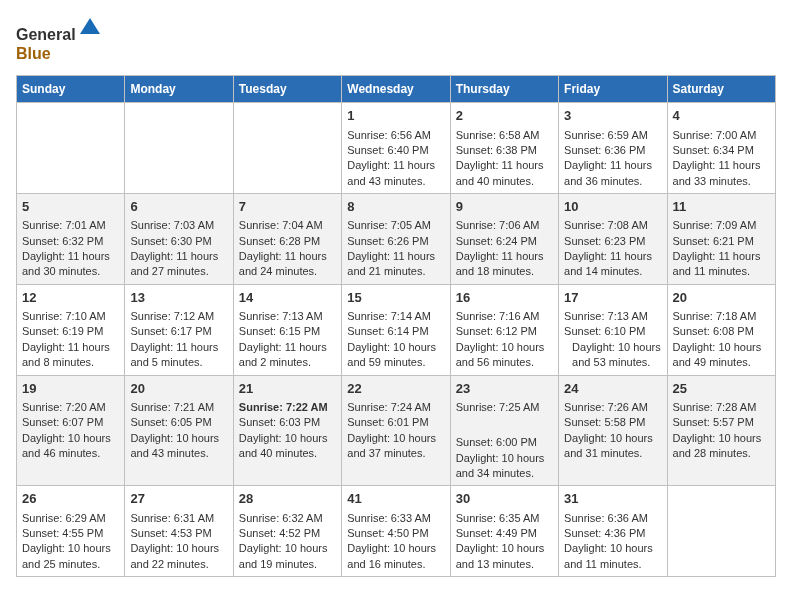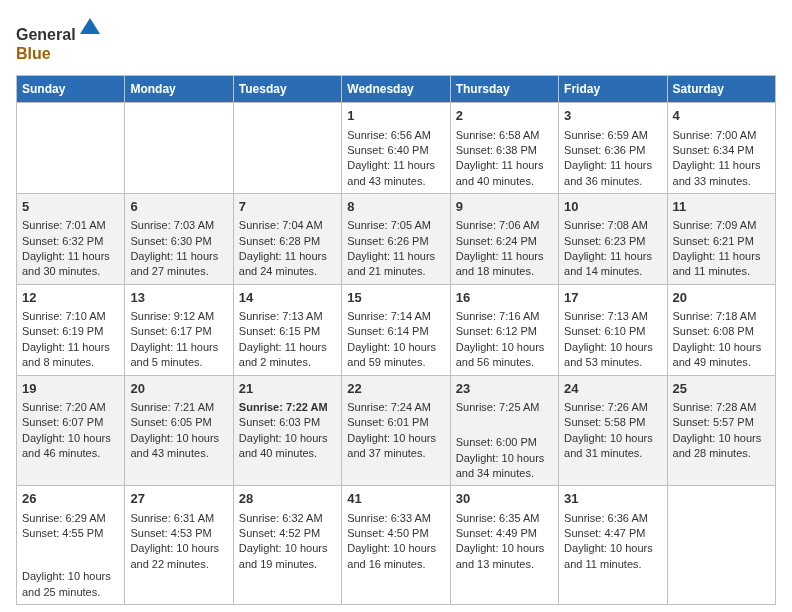--- a/index.html
+++ b/index.html
@@ -188,21 +188,21 @@
       </tr>
       <tr>
         <td>
           <span class="day-num">12</span>
           <span style="display: block;">Sunrise: 7:10 AM</span>
           <span style="display: block;">Sunset: 6:19 PM</span>
           <span style="display: block;">Daylight: 11 hours and 8 minutes.</span>
         </td>
         <td>
           <span class="day-num">13</span>
-          <span style="display: block;">Sunrise: 9:12 AM</span>
+          <span style="display: block;">Sunrise: 7:12 AM</span>
           <span style="display: block;">Sunset: 6:17 PM</span>
           <span style="display: block;">Daylight: 11 hours and 5 minutes.</span>
         </td>
         <td>
           <span class="day-num">14</span>
           <span style="display: block;">Sunrise: 7:13 AM</span>
           <span style="display: block;">Sunset: 6:15 PM</span>
           <span style="display: block;">Daylight: 11 hours and 2 minutes.</span>
         </td>
         <td>
@@ -214,21 +214,21 @@
         <td>
           <span class="day-num">16</span>
           <span style="display: block;">Sunrise: 7:16 AM</span>
           <span style="display: block;">Sunset: 6:12 PM</span>
           <span style="display: block;">Daylight: 10 hours and 56 minutes.</span>
         </td>
         <td>
           <span class="day-num">17</span>
           <span style="display: block;">Sunrise: 7:13 AM</span>
           <span style="display: block;">Sunset: 6:10 PM</span>
-          <span style="display: block;">Daylight: 10 hours and 53 minutes.</span>
+          <span style="display: block; margin-left: 8px;">Daylight: 10 hours and 53 minutes.</span>
         </td>
         <td>
           <span class="day-num">20</span>
           <span style="display: block;">Sunrise: 7:18 AM</span>
           <span style="display: block;">Sunset: 6:08 PM</span>
           <span style="display: block;">Daylight: 10 hours and 49 minutes.</span>
         </td>
       </tr>
       <tr>
         <td>
@@ -272,21 +272,21 @@
           <span style="display: block;">Sunrise: 7:28 AM</span>
           <span style="display: block;">Sunset: 5:57 PM</span>
           <span style="display: block;">Daylight: 10 hours and 28 minutes.</span>
         </td>
       </tr>
       <tr>
         <td>
           <span class="day-num">26</span>
           <span style="display: block;">Sunrise: 6:29 AM</span>
           <span style="display: block;">Sunset: 4:55 PM</span>
-          <span style="display: block; margin-top: 28px;">Daylight: 10 hours and 25 minutes.</span>
+          <span style="display: block;">Daylight: 10 hours and 25 minutes.</span>
         </td>
         <td>
           <span class="day-num">27</span>
           <span style="display: block;">Sunrise: 6:31 AM</span>
           <span style="display: block;">Sunset: 4:53 PM</span>
           <span style="display: block;">Daylight: 10 hours and 22 minutes.</span>
         </td>
         <td>
           <span class="day-num">28</span>
           <span style="display: block;">Sunrise: 6:32 AM</span>
@@ -301,19 +301,19 @@
         </td>
         <td>
           <span class="day-num">30</span>
           <span style="display: block;">Sunrise: 6:35 AM</span>
           <span style="display: block;">Sunset: 4:49 PM</span>
           <span style="display: block;">Daylight: 10 hours and 13 minutes.</span>
         </td>
         <td>
           <span class="day-num">31</span>
           <span style="display: block;">Sunrise: 6:36 AM</span>
-          <span style="display: block;">Sunset: 4:47 PM</span>
+          <span style="display: block;">Sunset: 4:36 PM</span>
           <span style="display: block;">Daylight: 10 hours and 11 minutes.</span>
         </td>
         <td class="empty-cell"></td>
       </tr>
     </tbody>
 </table>
 
 </body></html>

